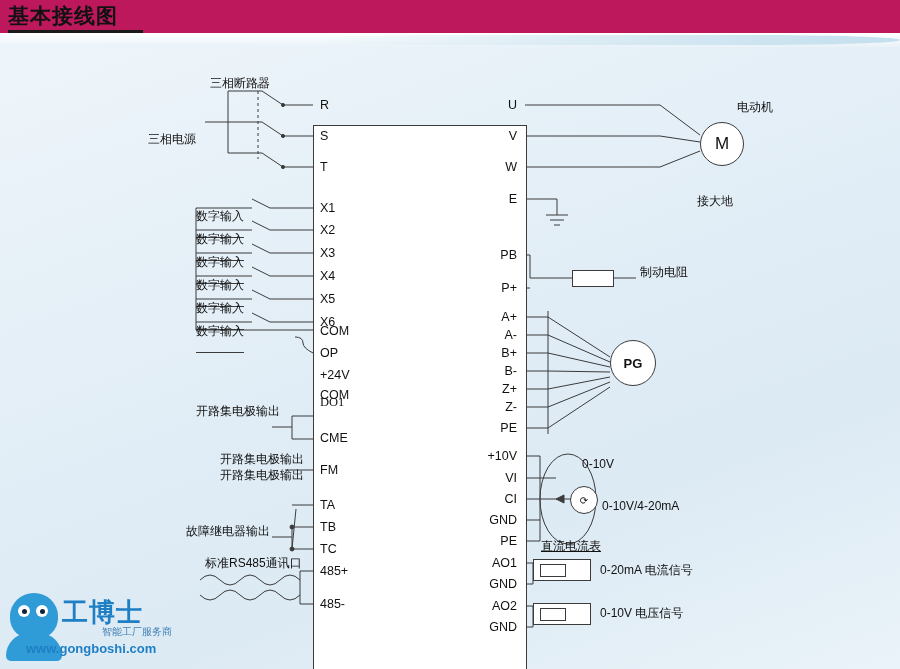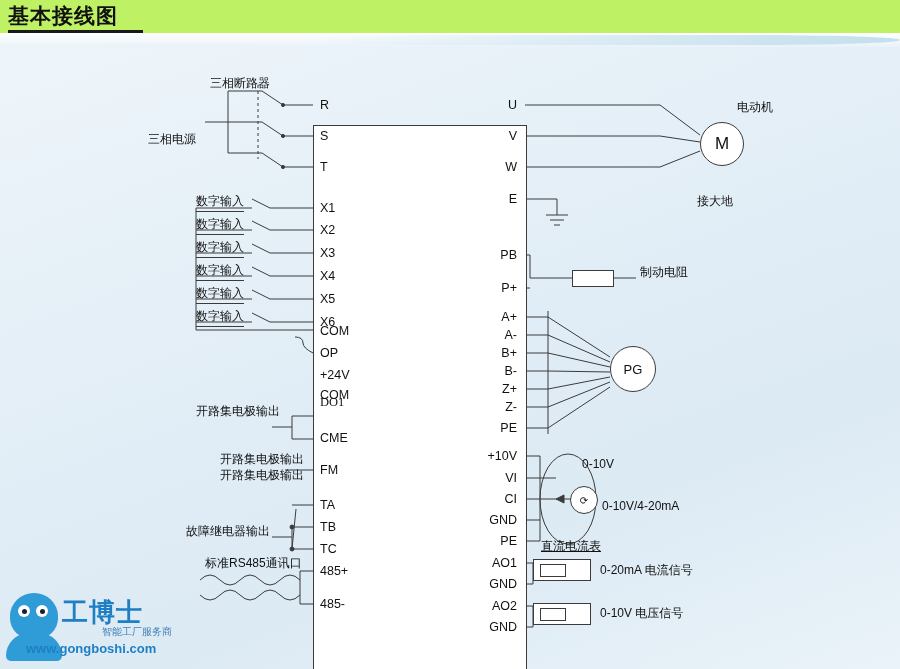--- a/index.html
+++ b/index.html
@@ -8,21 +8,21 @@
     font-family:"Liberation Sans", sans-serif;
     background:#ffffff;
     overflow:hidden;
     position:relative;
   }
   #root{position:relative;width:900px;height:669px;}
 
   
   .header{
     position:absolute;left:0;top:0;width:900px;height:48px;
-    background:#bef264;
+    background:#be185d;
   }
   .header-title{
     position:absolute;left:8px;top:2px;
     font-size:21px;font-weight:bold;color:#111;
     letter-spacing:1px;
   }
   .header-underline{
     position:absolute;left:8px;top:30px;width:135px;height:3px;background:#1a1a1a;
   }
   .header-sweep{
@@ -55,21 +55,21 @@
   .term{
     position:absolute;font-size:12.5px;color:#111;white-space:nowrap;
   }
   .term.left{left:320px;}
   .term.right{text-align:right;}
 
   
   .lbl{
     position:absolute;font-size:12px;color:#111;white-space:nowrap;
   }
-  .lbl-u{border-bottom:1px solid #3b3b3b;padding-bottom:1px;}
+  .lbl-u{border-bottom:1px solid #3b3b3b;padding-bottom:12px;margin-top:15px;}
 
   
   .rlbl{position:absolute;font-size:12px;color:#111;white-space:nowrap;}
 
   
   .motor{
     position:absolute;width:42px;height:42px;border:1.5px solid #3b3b3b;border-radius:50%;
     background:#fff;display:flex;align-items:center;justify-content:center;
     font-size:17px;color:#111;
   }
@@ -325,21 +325,21 @@
 
     <div class="rlbl" style="left:737px;top:52px;">电动机</div>
     <div class="motor" style="left:700px;top:75px;">
       <span>M</span>
     </div>
     <div class="rlbl" style="left:697px;top:146px;">接大地</div>
 
     <div class="res-box" style="left:572px;top:223px;width:40px;height:15px;"></div>
     <div class="rlbl" style="left:640px;top:217px;">制动电阻</div>
 
-    <div class="pg" style="left:610px;top:299px;">
+    <div class="pg" style="left:610px;top:293px;font-weight:bold;">
       <span>PG</span>
     </div>
 
     <div class="meter" style="left:570px;top:439px;">⟳</div>
     <div class="rlbl" style="left:582px;top:410px;">0-10V</div>
     <div class="rlbl" style="left:602px;top:452px;">0-10V/4-20mA</div>
 
     <div class="rlbl" style="left:541px;top:491px;text-decoration:underline;">直流电流表</div>
     <div class="res-box" style="left:533px;top:512px;width:56px;height:20px;">
       <div style="position:absolute;left:6px;top:4px;width:24px;height:11px;border:1px solid #3b3b3b;"></div>

